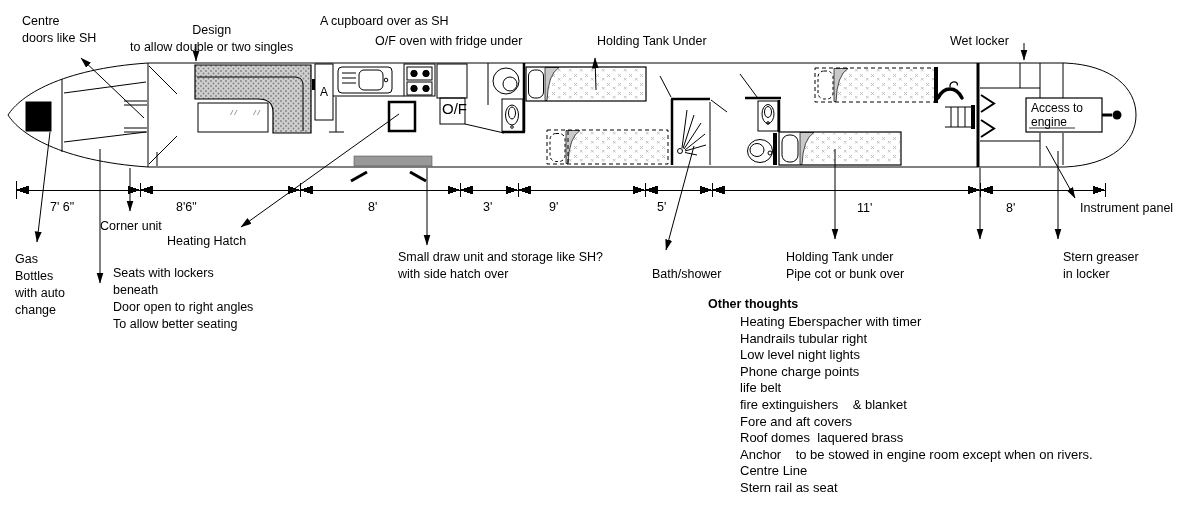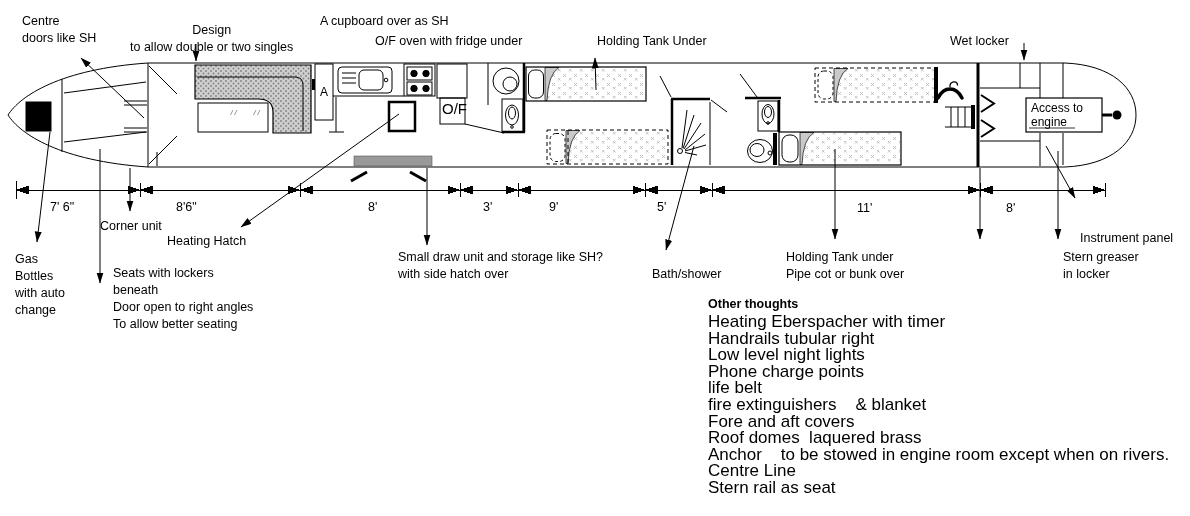--- a/index.html
+++ b/index.html
@@ -2,21 +2,21 @@
 <html><head>
 <meta charset="utf-8">
 <style>
   html,body{margin:0;padding:0;background:#fff;}
   .canvas{position:relative;width:1190px;height:516px;background:#fff;
           font-family:"Liberation Sans",sans-serif;color:#000;overflow:hidden;}
   .canvas svg{position:absolute;left:0;top:0;}
   .lbl{position:absolute;font-size:12.5px;line-height:17px;white-space:pre;}
   .lbl.small{font-size:12px;line-height:14px;}
   .lbl.bold{font-weight:bold;}
-  .lbl.ot{font-size:17px;line-height:16.6px;}
+  .lbl.ot{font-size:13px;line-height:16.6px;margin-left:32px;}
 </style>
 </head>
 <body>
 
 <div class="canvas">
 
 <svg width="1190" height="516" viewBox="0 0 1190 516">
   <defs>
     <marker id="ah" markerWidth="12" markerHeight="8" refX="10.5" refY="3.5" orient="auto" markerUnits="userSpaceOnUse">
       <path d="M0,0 L11,3.5 L0,7 Z" fill="#000"></path>
@@ -236,21 +236,21 @@
 engine</div>
 
   <div class="lbl" style="left:50px;top:199px;">7' 6"</div>
   <div class="lbl" style="left:176px;top:199px;">8'6"</div>
   <div class="lbl" style="left:368px;top:199px;">8'</div>
   <div class="lbl" style="left:483px;top:199px;">3'</div>
   <div class="lbl" style="left:549px;top:199px;">9'</div>
   <div class="lbl" style="left:657px;top:199px;">5'</div>
   <div class="lbl" style="left:857px;top:200px;">11'</div>
   <div class="lbl" style="left:1006px;top:200px;">8'</div>
-  <div class="lbl" style="left:1080px;top:200px;margin-top:30px;">Instrument panel</div>
+  <div class="lbl" style="left:1080px;top:200px;">Instrument panel</div>
 
   <div class="lbl" style="left:15px;top:251px;">Gas
 Bottles
 with auto
 change</div>
   <div class="lbl" style="left:100px;top:218px;">Corner unit</div>
   <div class="lbl" style="left:113px;top:265px;">Seats with lockers
 beneath
 Door open to right angles
 To allow better seating</div>

